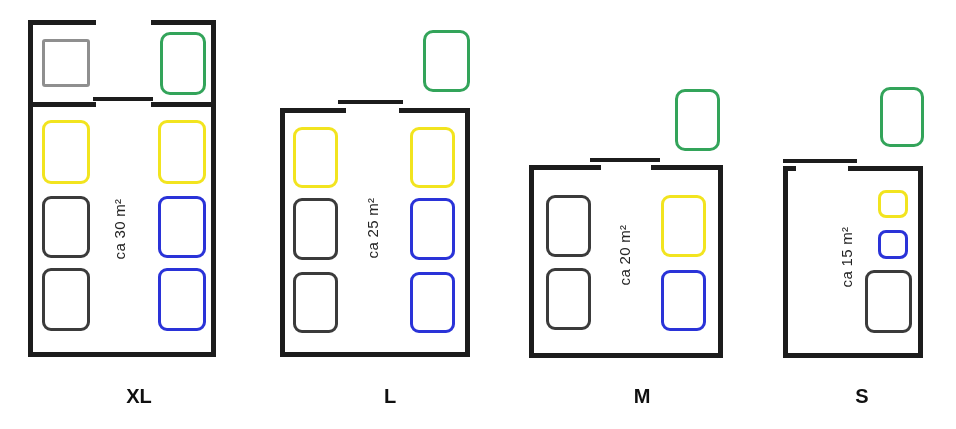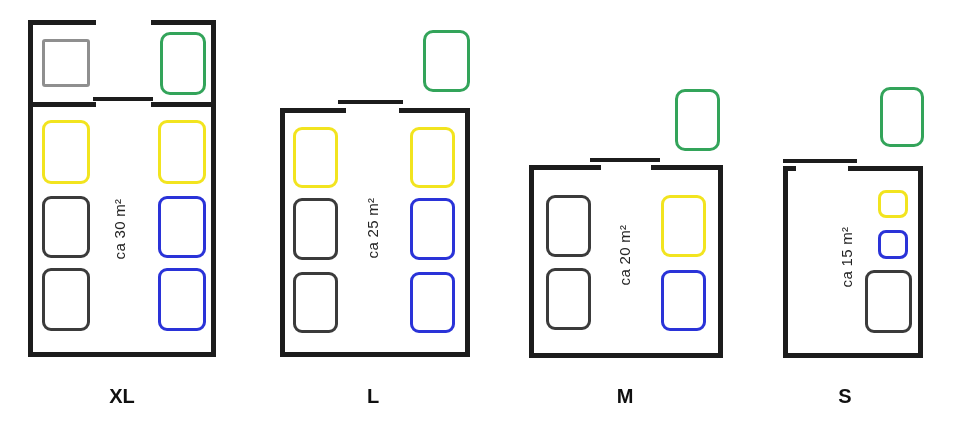--- a/index.html
+++ b/index.html
@@ -12,21 +12,21 @@
     position:absolute;border:3px solid #000;background:#ffffff;
     box-sizing:border-box;
   }
   .area-label{
     position:absolute;transform:translate(-50%,-50%) rotate(-90deg);
     transform-origin:center center;font-size:15px;color:#242424;
     white-space:nowrap;letter-spacing:0.3px;
   }
   .size-label{
     position:absolute;transform:translate(-50%,-50%);
-    font-size:20px;font-weight:bold;color:#101010;white-space:nowrap;
+    font-size:20px;font-weight:bold;color:#101010;white-space:nowrap;margin-left:17px;
   }
 </style>
 </head>
 <body>
 
 <div class="canvas" id="canvas" style="background: rgb(255, 255, 255);">
     <div class="wall" style="left: 28px; top: 20px; width: 5px; height: 337px; background: rgb(28, 28, 28);"></div>
     <div class="wall" style="left: 211px; top: 20px; width: 5px; height: 337px; background: rgb(28, 28, 28);"></div>
     <div class="wall" style="left: 28px; top: 352px; width: 188px; height: 5px; background: rgb(28, 28, 28);"></div>
     <div class="wall" style="left: 28px; top: 20px; width: 68px; height: 5px; background: rgb(28, 28, 28);"></div>

